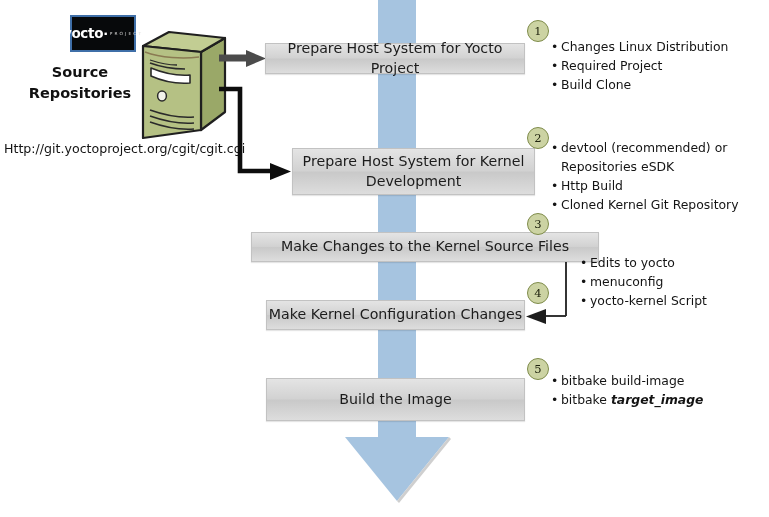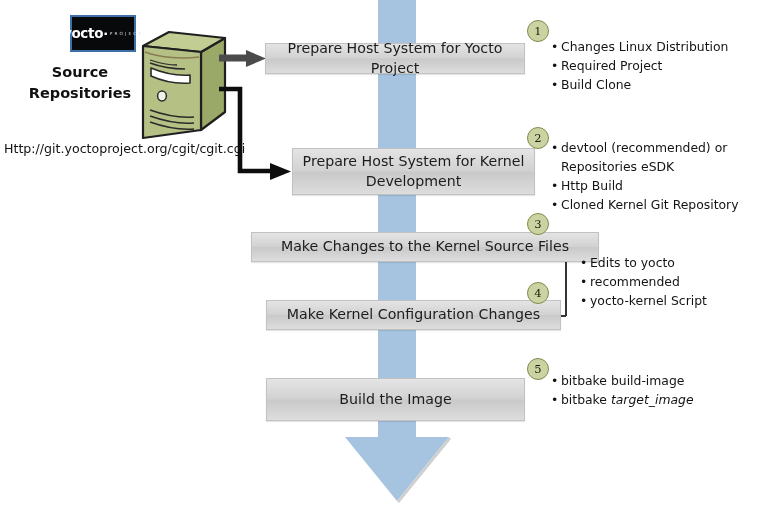--- a/index.html
+++ b/index.html
@@ -100,21 +100,21 @@
     text-align: center;
     font-size: 14.2px;
     color: #1c1c1c;
     line-height: 1.35;
     box-shadow: 0 1px 1px rgba(0,0,0,0.10);
   }
 
   #box-1 { left: 265px; top: 43px;  width: 260px; height: 31px; }
   #box-2 { left: 292px; top: 148px; width: 243px; height: 47px; }
   #box-3 { left: 233px; top: 232px; width: 348px; height: 30px; margin-left: 18px; }
-  #box-4 { left: 266px; top: 300px; width: 295px; height: 30px; }
+  #box-4 { left: 266px; top: 300px; width: 259px; height: 30px; }
   #box-5 { left: 266px; top: 378px; width: 259px; height: 43px; }
 
   
   .step-circle {
     width: 22px; height: 22px;
     border-radius: 50%;
     background: #ccd3a3;
     border: 1.4px solid #7f8c4b;
     box-sizing: border-box;
     display: flex;
@@ -140,21 +140,21 @@
     display: flex;
     align-items: flex-start;
   }
   .bullets .bullet-dot {
     width: 10px;
     flex: 0 0 10px;
     text-align: left;
     line-height: 1.52;
   }
   .bullets .bullet-text { flex: 1 1 auto; }
-  .bullets .bullet-text em { font-style: italic; }
+  .bullets .bullet-text em { font-style: italic; font-weight: bold; }
 
   #bullets-1 { left: 551px; top: 38px;  width: 215px; }
   #bullets-2 { left: 551px; top: 139px; width: 215px; }
   #bullets-34 { left: 580px; top: 254px; width: 185px; }
   #bullets-5 { left: 551px; top: 372px; width: 215px; }
 </style>
 </head>
 <body>
 
 <div id="canvas">
@@ -264,21 +264,21 @@
         <span class="bullet-text">Cloned Kernel Git Repository</span>
       </div>
     </div>
   <div id="bullets-34" class="abs bullets">
       <div class="bullet-row">
         <span class="bullet-dot">•</span>
         <span class="bullet-text">Edits to yocto</span>
       </div>
       <div class="bullet-row">
         <span class="bullet-dot">•</span>
-        <span class="bullet-text">recommended</span>
+        <span class="bullet-text">menuconfig</span>
       </div>
       <div class="bullet-row">
         <span class="bullet-dot">•</span>
         <span class="bullet-text">yocto-kernel Script</span>
       </div>
     </div>
   <div id="bullets-5" class="abs bullets">
       <div class="bullet-row">
         <span class="bullet-dot">•</span>
         <span class="bullet-text">bitbake build-image</span>

